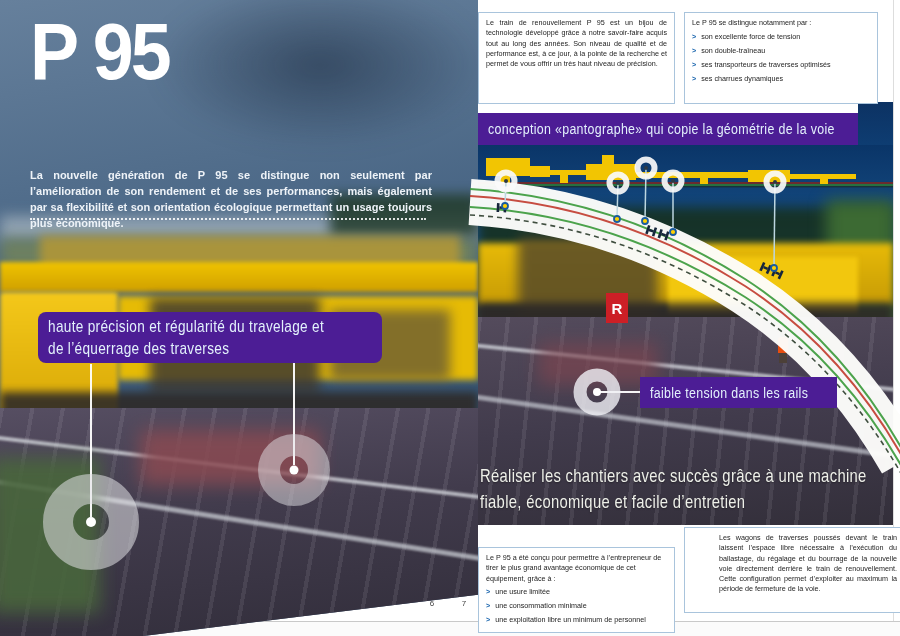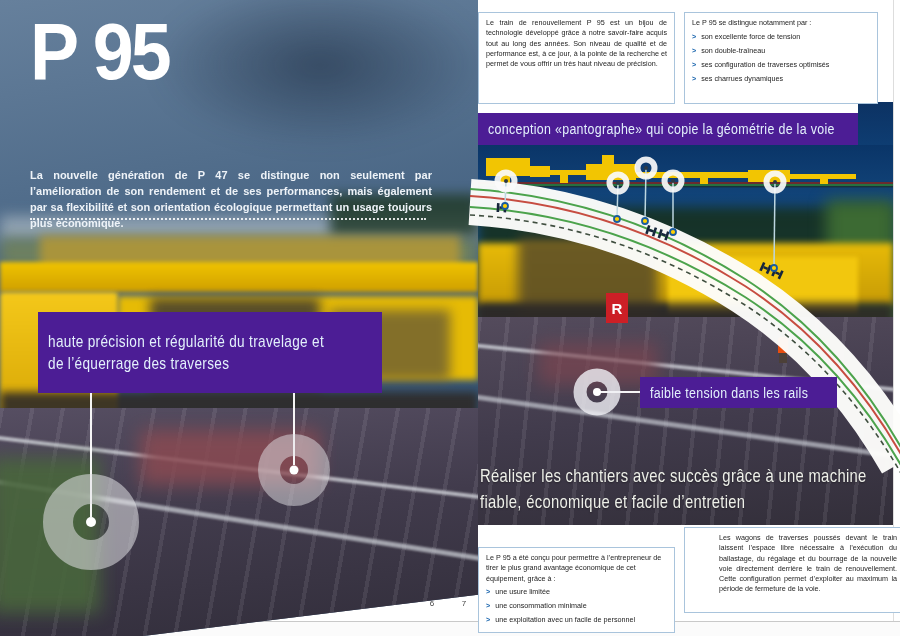--- a/index.html
+++ b/index.html
@@ -68,22 +68,22 @@
   .cond { display:block; transform:scaleX(0.8); transform-origin:0 50%; white-space:nowrap; }
   .p95  { left:30px; top:12px; color:#ffffff; font-size:80px; font-weight:bold;
           letter-spacing:-3px; transform:scaleX(.92); transform-origin:0 0; line-height:1; }
   .subtitle { left:30px; top:102px; color:#f4f8fb; font-size:24px; line-height:31px; letter-spacing:.5px; }
   .subtitle .cond { transform:scaleX(.82); }
   .introp  { left:30px; top:167px; width:402px; color:#eef3f8; font-weight:bold;
              font-size:11px; line-height:16px; text-align:justify; }
   .dotline { left:30px; top:218px; width:396px; height:0; border-top:2px dotted rgba(255,255,255,.85); }
 
   .banner { background:#4c1d95; color:#e3f1fc; }
-  .banner-precision { left:38px; top:312px; width:324px; padding:19px 10px;
-                      font-size:17px; line-height:21.5px; letter-spacing:.4px; }
+  .banner-precision { left:38px; top:312px; width:324px; padding:4px 10px;
+                      font-size:17px; line-height:21.5px; letter-spacing:.4px;border-radius:8px; }
   .banner-panto { left:478px; top:113px; width:360px; height:32px; padding:0 10px;
                   font-size:15.5px; line-height:32px; letter-spacing:.4px; }
   .banner-tension { left:640px; top:377px; width:177px; height:31px; padding:0 10px;
                     font-size:15.5px; line-height:31px; letter-spacing:.4px; }
   .heading { left:480px; top:463px; color:#eef0e9; font-size:18.5px; line-height:26px;
              letter-spacing:.4px; text-shadow:0 1px 2px rgba(0,0,0,.4); }
 
   .box { background:#ffffff; border:1px solid #a9c4dc; padding:5px 7px;
          font-size:7.2px; line-height:10.3px; color:#1c1c1c; text-align:justify; }
   .box-tl { left:478px; top:12px;  width:181px; height:80px; }
@@ -241,21 +241,21 @@
       <line x1="294" y1="362" x2="294" y2="465" stroke="#ffffff" stroke-width="2" opacity=".95"></line>
       <circle cx="294" cy="470" r="25" fill="none" stroke="rgba(225,225,230,.5)" stroke-width="22"></circle>
       <circle cx="294" cy="470" r="4.5" fill="#ffffff"></circle>
       <line x1="600" y1="392" x2="641" y2="392" stroke="#ffffff" stroke-width="2" opacity=".95"></line>
       <circle cx="597" cy="392" r="17" fill="none" stroke="rgba(240,240,245,.8)" stroke-width="13"></circle>
       <circle cx="597" cy="392" r="4" fill="#ffffff"></circle>
     </g>
   </svg>
 
   <div class="abs p95">P 95</div>
-  <div class="abs introp">La nouvelle génération de P 47 se distingue non seulement par l’amélioration de son rendement et de ses performances, mais également par sa flexibilité et son orientation écologique permettant un usage toujours plus économique.</div>
+  <div class="abs introp">La nouvelle génération de P 95 se distingue non seulement par l’amélioration de son rendement et de ses performances, mais également par sa flexibilité et son orientation écologique permettant un usage toujours plus économique.</div>
   <div class="abs dotline"></div>
 
   <div class="abs banner banner-precision">
     <span class="cond">haute précision et régularité du travelage et</span>
     <span class="cond">de l’équerrage des traverses</span>
   </div>
 
   <div class="abs box box-tl">Le train de renouvellement P 95 est un bijou de technologie développé grâce à notre savoir-faire acquis tout au long des années. Son niveau de qualité et de performance est, à ce jour, à la pointe de la recherche et permet de vous offrir un très haut niveau de précision.</div>
 
   <div class="abs box box-tr">
@@ -263,21 +263,21 @@
     <div class="bullet-row">
       <span class="chev">&gt;</span>
       <span>son excellente force de tension</span>
     </div>
     <div class="bullet-row">
       <span class="chev">&gt;</span>
       <span>son double-traîneau</span>
     </div>
     <div class="bullet-row">
       <span class="chev">&gt;</span>
-      <span>ses configuration de traverses optimisés</span>
+      <span>ses transporteurs de traverses optimisés</span>
     </div>
     <div class="bullet-row">
       <span class="chev">&gt;</span>
       <span>ses charrues dynamiques</span>
     </div>
   </div>
 
   <div class="abs banner banner-panto">
     <span class="cond">conception «pantographe» qui copie la géométrie de la voie</span>
   </div>
@@ -296,21 +296,21 @@
     <div class="bullet-row">
       <span class="chev">&gt;</span>
       <span>une usure limitée</span>
     </div>
     <div class="bullet-row">
       <span class="chev">&gt;</span>
       <span>une consommation minimale</span>
     </div>
     <div class="bullet-row">
       <span class="chev">&gt;</span>
-      <span>une exploitation avec un facile de personnel</span>
+      <span>une exploitation libre un minimum de personnel</span>
     </div>
   </div>
 
   <div class="abs box box-br">Les wagons de traverses poussés devant le train laissent l’espace libre nécessaire à l’exécution du ballastage, du régalage et du bourrage de la nouvelle voie directement derrière le train de renouvellement. Cette configuration permet d’exploiter au maximum la période de fermeture de la voie.</div>
 
   <div class="abs pgnum pg6">6</div>
   <div class="abs pgnum pg7">7</div>
 
 </div>
 

